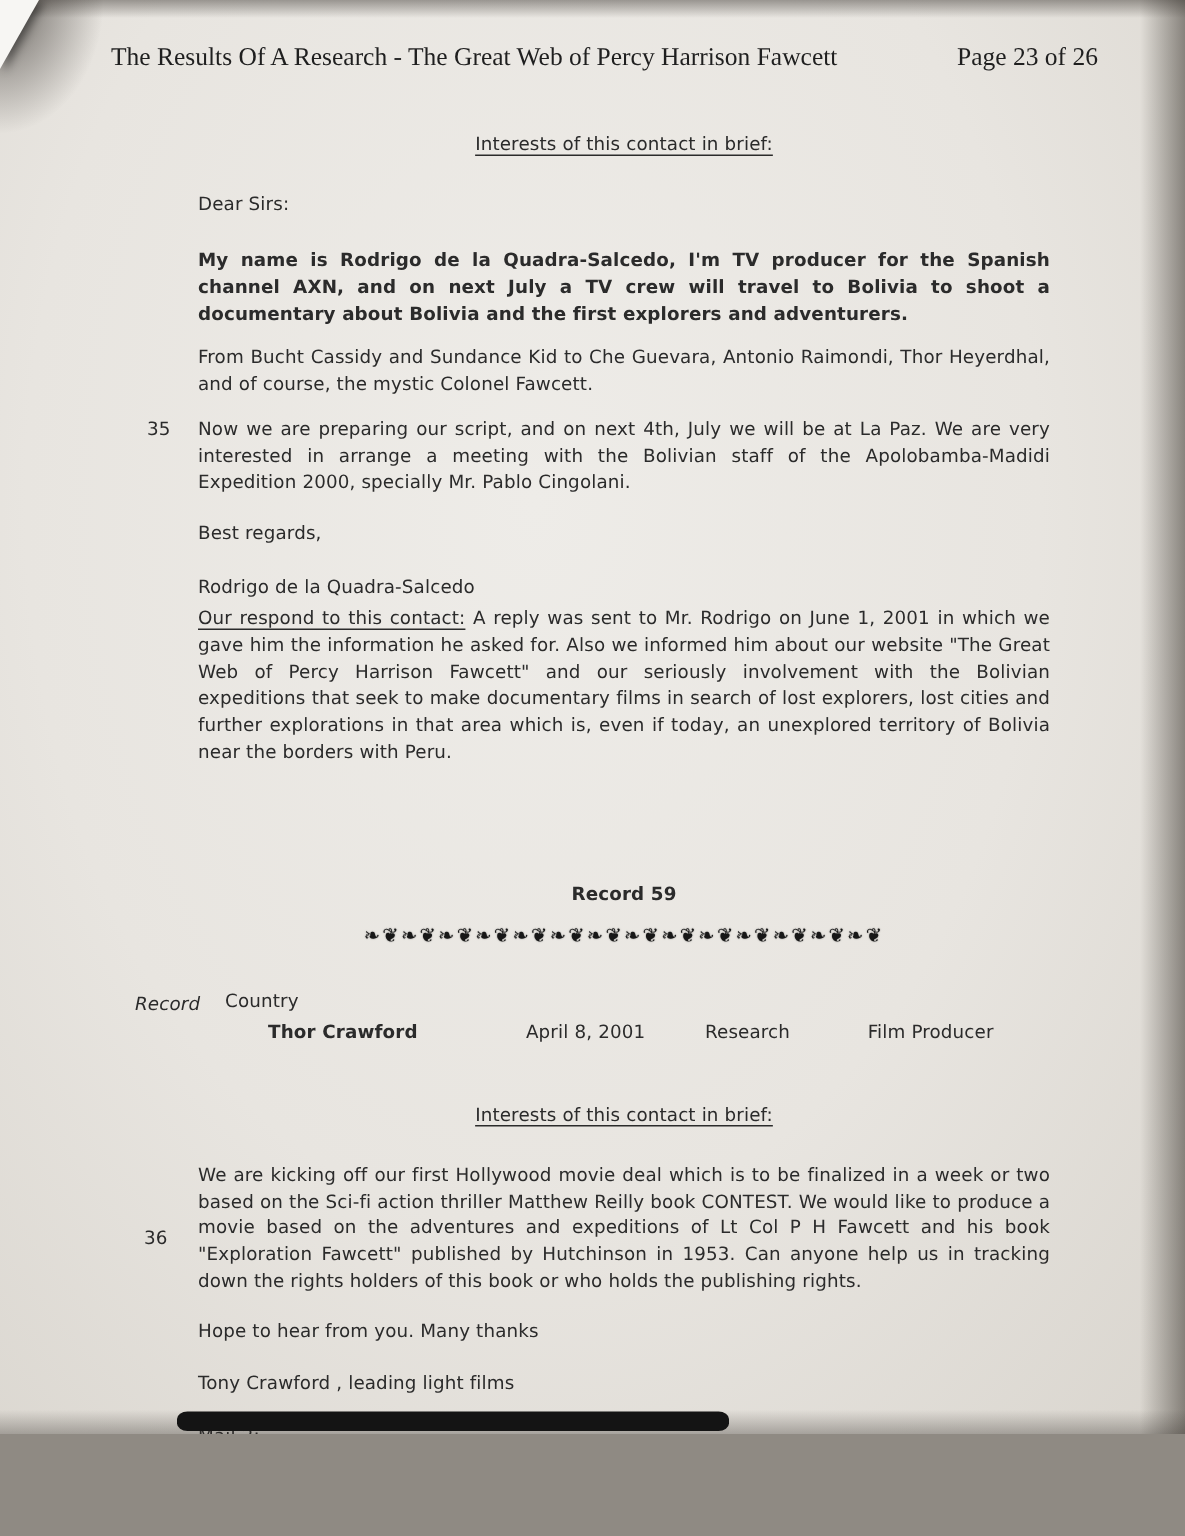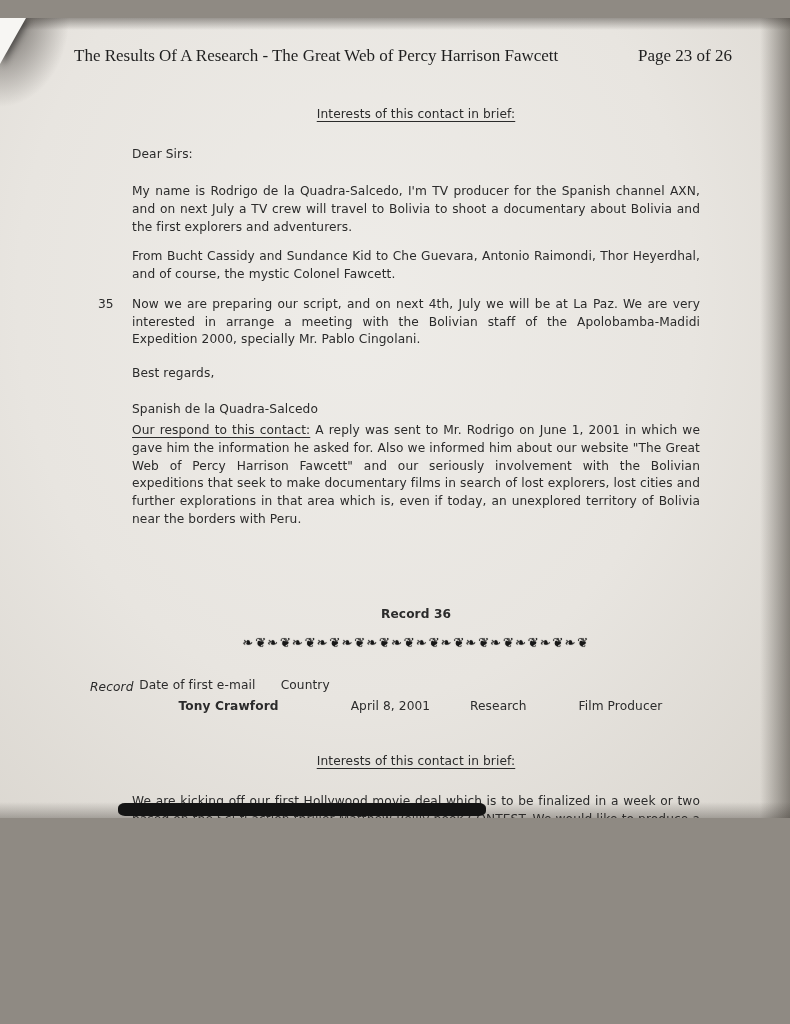--- a/index.html
+++ b/index.html
@@ -1,23 +1,22 @@
 <!DOCTYPE html>
 <html><head>
 <meta charset="utf-8">
 <style>
   html,body { margin:0; padding:0; background:#8f8a83; }
   .page {
     position:relative;
-    width:790px; height:800px;
+    width:790px; height:956px;
     overflow:hidden;
     background: radial-gradient(ellipse at 45% 35%, #eeece8 0%, #e8e5e0 55%, #d9d5ce 100%);
     font-family: "DejaVu Sans", sans-serif;
     color:#2b2b2b;
-    margin-top:18px;
   }
   
   .shade-right { position:absolute; top:0; right:0; width:30px; height:100%;
     background:linear-gradient(to left, rgba(62,57,50,0.55), rgba(62,57,50,0)); pointer-events:none; }
   .shade-top { position:absolute; top:0; left:0; width:100%; height:12px;
     background:linear-gradient(to bottom, rgba(55,50,45,0.45), rgba(55,50,45,0)); pointer-events:none; }
   .shade-bottom { position:absolute; bottom:0; left:0; width:100%; height:16px;
     background:linear-gradient(to top, rgba(55,50,45,0.35), rgba(55,50,45,0)); pointer-events:none; }
   .curl-shadow { position:absolute; top:0; left:0; width:70px; height:90px;
     background: radial-gradient(ellipse at 0% 0%, rgba(35,30,26,0.65) 0%, rgba(35,30,26,0) 70%); pointer-events:none; }
@@ -40,21 +39,21 @@
     font-size:12.2px; line-height:1.45; letter-spacing:0.1px; }
   .center { text-align:center; }
   .underline { text-decoration:underline; text-underline-offset:3px; }
   .just { text-align:justify; }
   .rel { position:relative; }
   .margin-num { position:absolute; left:-34px; top:0; }
   .bold { font-weight:bold; }
 
   .heading1 { margin:8px 0 0 0; }
   .salutation { margin-top:22px; }
-  .p1 { margin-top:20px; }
+  .p1 { margin-top:20px;font-weight:bold; }
   .p2 { margin-top:12px; }
   .p3 { margin-top:12px; }
   .closing { margin-top:16px; }
   .signature { margin-top:18px; }
   .response { margin-top:4px; }
 
   .record-title { margin-top:78px; font-weight:bold; }
   .ornament { margin-top:10px; text-align:center; white-space:nowrap; overflow:hidden;
     font-size:13px; letter-spacing:1.5px; color:#171717;
     text-shadow:0 0 1px rgba(0,0,0,0.55); }
@@ -98,40 +97,39 @@
 
     <div class="p2 just">From Bucht Cassidy and Sundance Kid to Che Guevara, Antonio Raimondi, Thor Heyerdhal, and of course, the mystic Colonel Fawcett.</div>
 
     <div class="p3 just rel">
       <span class="margin-num">35</span>
       <span>Now we are preparing our script, and on next 4th, July we will be at La Paz. We are very interested in arrange a meeting with the Bolivian staff of the Apolobamba-Madidi Expedition 2000, specially Mr. Pablo Cingolani.</span>
     </div>
 
     <div class="closing">Best regards,</div>
 
-    <div class="signature">Spanish de la Quadra-Salcedo</div>
+    <div class="signature">Rodrigo de la Quadra-Salcedo</div>
 
     <div class="response just">
       <span class="underline">Our respond to this contact:</span>
       <span> </span>
       <span>A reply was sent to Mr. Rodrigo on June 1, 2001 in which we gave him the information he asked for. Also we informed him about our website "The Great Web of Percy Harrison Fawcett" and our seriously involvement with the Bolivian expeditions that seek to make documentary films in search of lost explorers, lost cities and further explorations in that area which is, even if today, an unexplored territory of Bolivia near the borders with Peru.</span>
     </div>
 
-    <div class="record-title center">Record 36</div>
+    <div class="record-title center">Record 59</div>
 
     <div class="ornament">❧❦❧❦❧❦❧❦❧❦❧❦❧❦❧❦❧❦❧❦❧❦❧❦❧❦❧❦</div>
 
     <div class="record-table">
       <span class="row-label">Record</span>
       <div class="tbl-row">
-        <span class="c2">Date of first e-mail</span>
         <span class="c3">Country</span>
       </div>
       <div class="tbl-row tbl-values">
-        <span class="c1 bold">Tony Crawford</span>
+        <span class="c1 bold">Thor Crawford</span>
         <span class="c2">April 8, 2001</span>
         <span class="c3">Research</span>
         <span class="c4">Film Producer</span>
       </div>
     </div>
 
     <div class="heading2 center">
       <span class="underline">Interests of this contact in brief:</span>
     </div>
 

